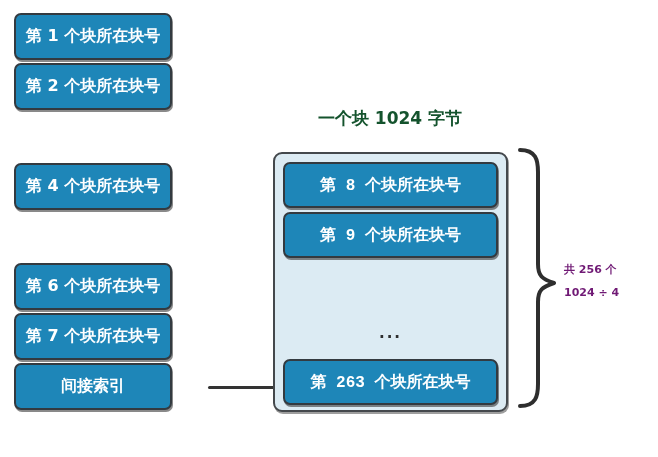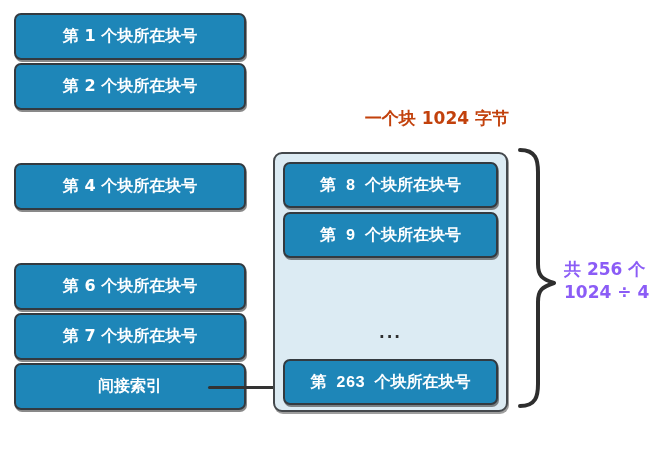--- a/index.html
+++ b/index.html
@@ -25,29 +25,29 @@
     font-weight: bold;
     font-size: 16px;
     display: flex;
     align-items: center;
     justify-content: center;
     box-shadow: 1px 2px 0 rgba(40,40,40,0.55);
     white-space: nowrap;
   }
   .left-node {
     left: 14px;
-    width: 232px;
+    width: 158px;
     height: 47px;
   }
   .caption {
     position: absolute;
-    color: #c2410c;
+    color: #14532d;
     font-weight: bold;
     font-size: 17px;
-    text-align: right;
+    text-align: center;
     white-space: nowrap;
   }
   #left-caption {
     left: 14px;
     top: 421px;
     width: 194px;
   }
   #container-title {
     left: 271px;
     top: 107px;
@@ -93,23 +93,23 @@
   }
   #curly-brace {
     position: absolute;
     left: 512px;
     top: 146px;
   }
   #brace-note {
     position: absolute;
     left: 564px;
     top: 258px;
-    color: #8b5cf6;
+    color: #701a75;
     font-weight: bold;
-    font-size: 17px;
+    font-size: 11px;
     line-height: 23px;
     white-space: nowrap;
   }
 </style>
 </head>
 <body>
 
 <div id="stage">
 
   <div class="node left-node" style="top:13px">第 1 个块所在块号</div>

